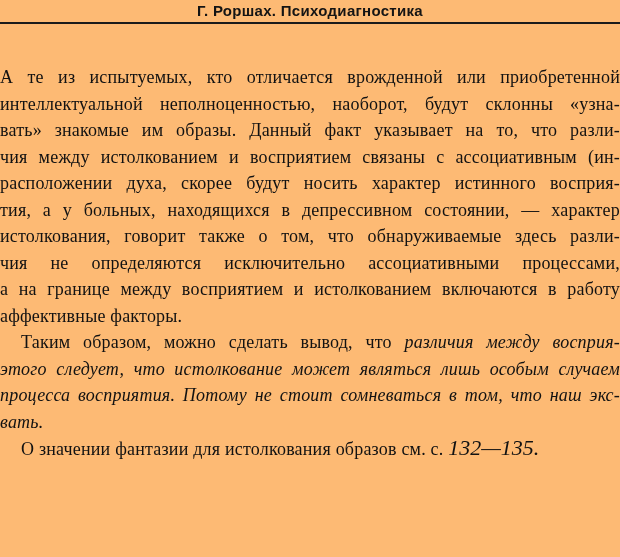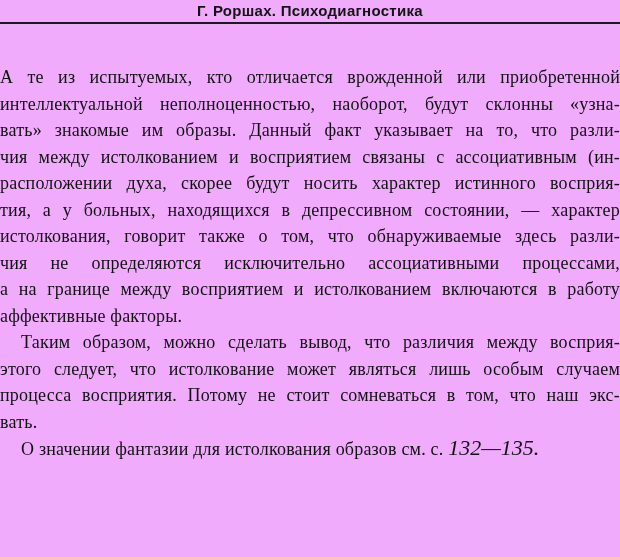--- a/index.html
+++ b/index.html
@@ -1,20 +1,20 @@
 <!DOCTYPE html>
 <html><head>
 <meta charset="utf-8">
 <style>
   html, body { margin: 0; padding: 0; }
   .page {
     position: relative;
     width: 620px;
     height: 557px;
-    background: #f0abfc;
+    background: #fdba74;
     overflow: hidden;
     color: #161616;
   }
   .running-header {
     position: absolute;
     top: 2px; left: 0; right: 0;
     text-align: center;
     font-family: "Liberation Sans", sans-serif;
     font-weight: 700;
     font-size: 15px;
@@ -40,21 +40,21 @@
     line-height: 26.5px;
     white-space: nowrap;
     text-align: left;
   }
   .line.j {
     white-space: normal;
     text-align: justify;
     text-align-last: justify;
   }
   .line.ind { text-indent: 21px; }
-  .it { }
+  .it { font-style: italic; }
   .lg { font-size: 22px; letter-spacing: 0; font-style: italic; }
 </style>
 </head>
 <body>
 
 <div class="page">
   <div class="running-header">
     <span>Г. Роршах. Психодиагностика</span>
   </div>
   <div class="header-rule"></div>

